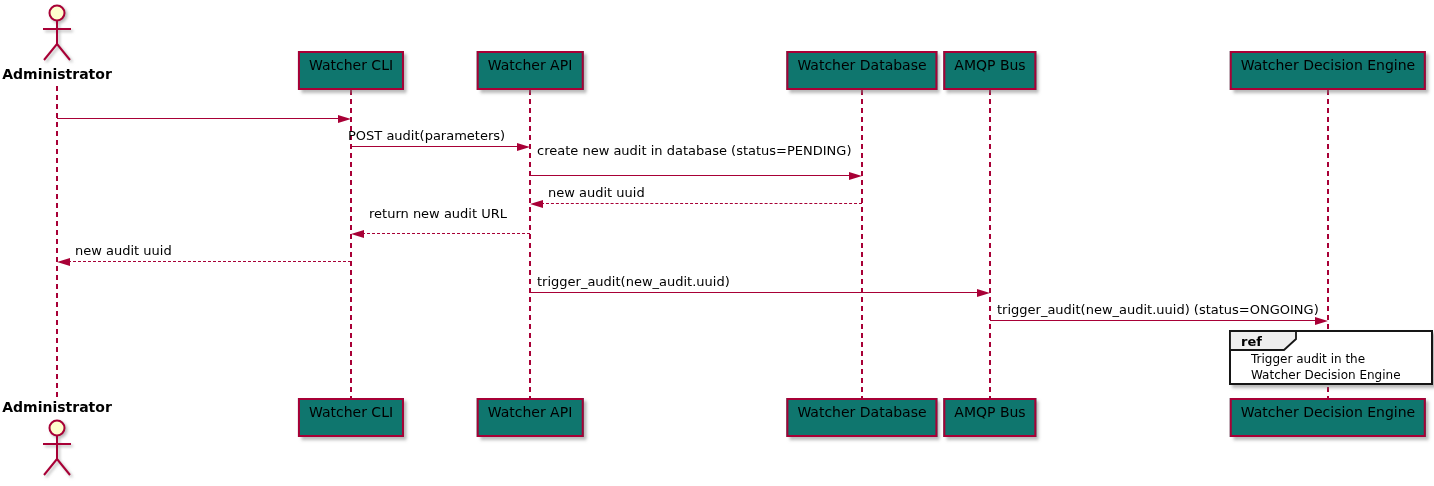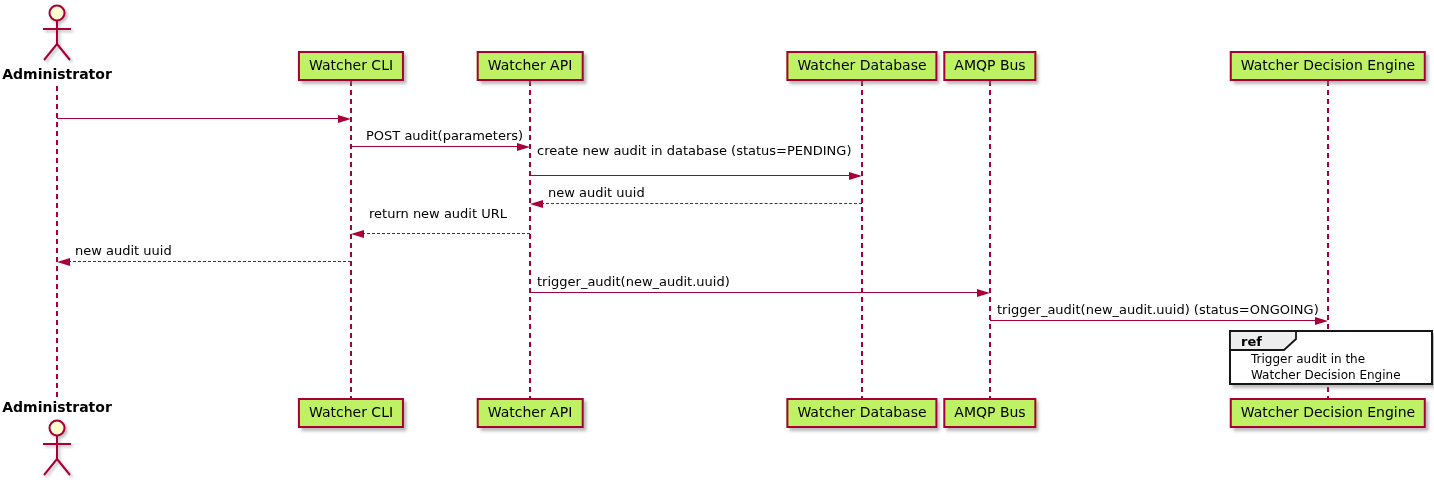--- a/index.html
+++ b/index.html
@@ -12,29 +12,29 @@
     overflow: hidden;
   }
   .lifeline {
     position: absolute;
     width: 1.5px;
     background-image: repeating-linear-gradient(to bottom, #A80036 0 5px, transparent 5px 9px);
   }
   .pbox {
     position: absolute;
     transform: translateX(-50%);
-    background: #bef264;
+    background: #0f766e;
     border: 2px solid #A80036;
     box-shadow: 3px 3px 3px rgba(125,125,125,0.55);
     padding: 4px 9px 5px 9px;
     font-size: 14px;
     line-height: 17px;
     white-space: nowrap;
     box-sizing: border-box;
-    height: 30px;
+    height: 39px;
   }
   .actor-label {
     position: absolute;
     transform: translateX(-50%);
     font-size: 14px;
     white-space: nowrap;
     font-weight: bold;
   }
   .actor-svg {
     position: absolute;
@@ -86,21 +86,21 @@
     <div class="lifeline" style="left: 56.25px; top: 86px; height: 312px;"></div>
     <div class="lifeline" style="left: 350.25px; top: 81px; height: 317px;"></div>
     <div class="lifeline" style="left: 529.25px; top: 81px; height: 317px;"></div>
     <div class="lifeline" style="left: 861.25px; top: 81px; height: 317px;"></div>
     <div class="lifeline" style="left: 989.25px; top: 81px; height: 317px;"></div>
     <div class="lifeline" style="left: 1327.25px; top: 81px; height: 317px;"></div>
     <div class="msg-line" style="left: 57px; top: 118px; width: 283px;"></div>
     <div class="arrowhead right" style="left: 338px; top: 114.5px;"></div>
     <div class="msg-line" style="left: 351px; top: 146px; width: 168px;"></div>
     <div class="arrowhead right" style="left: 517px; top: 142.5px;"></div>
-    <div class="msg-label" style="left: 366px; top: 128px;">POST audit(parameters)</div>
+    <div class="msg-label" style="left: 348px; top: 128px;">POST audit(parameters)</div>
     <div class="msg-line" style="left: 530px; top: 175px; width: 321px;"></div>
     <div class="arrowhead right" style="left: 849px; top: 171.5px;"></div>
     <div class="msg-label" style="left: 537px; top: 143px;">create new audit in database (status=PENDING)</div>
     <div class="msg-line dashed" style="left: 541px; top: 203px; width: 321px;"></div>
     <div class="arrowhead left" style="left: 530px; top: 199.5px;"></div>
     <div class="msg-label" style="left: 548px; top: 185px;">new audit uuid</div>
     <div class="msg-line dashed" style="left: 362px; top: 233px; width: 168px;"></div>
     <div class="arrowhead left" style="left: 351px; top: 229.5px;"></div>
     <div class="msg-label" style="left: 369px; top: 206px;">return new audit URL</div>
     <div class="msg-line dashed" style="left: 68px; top: 261px; width: 283px;"></div>

